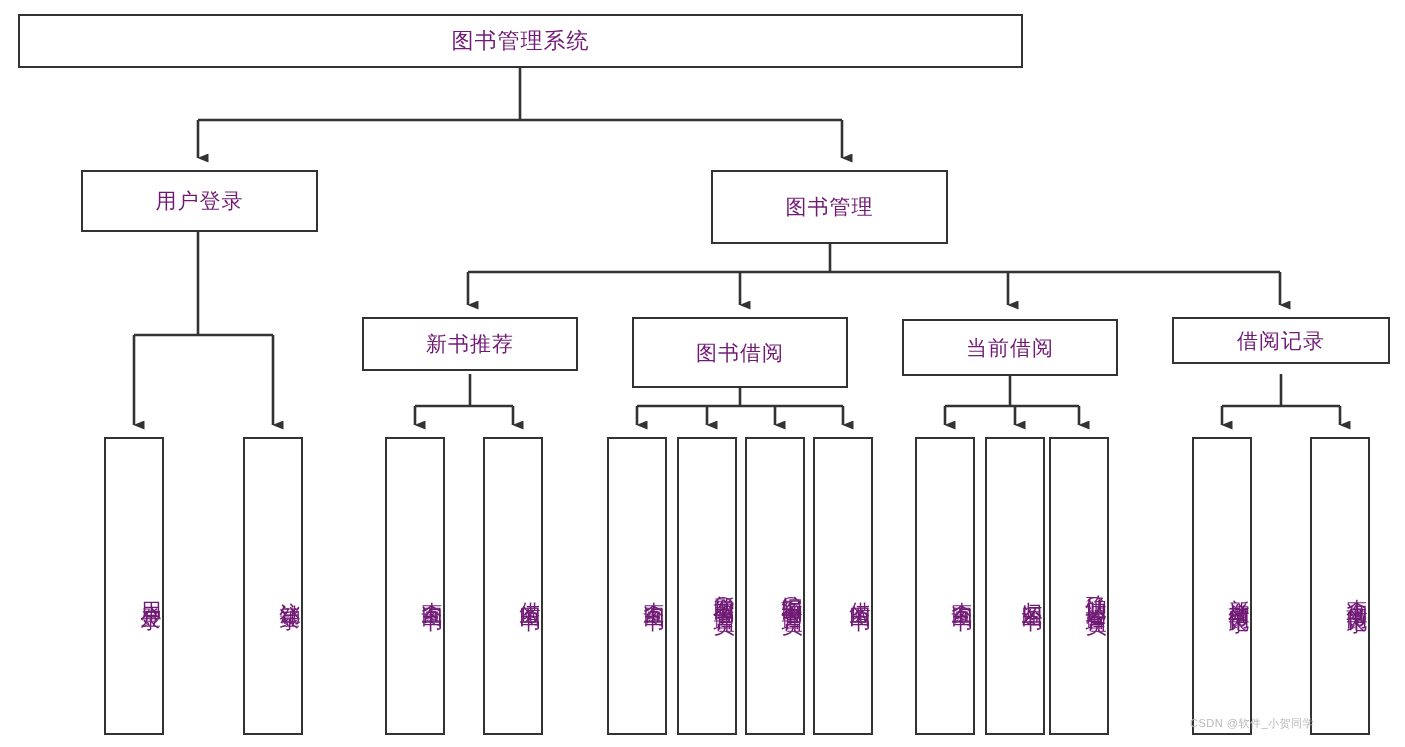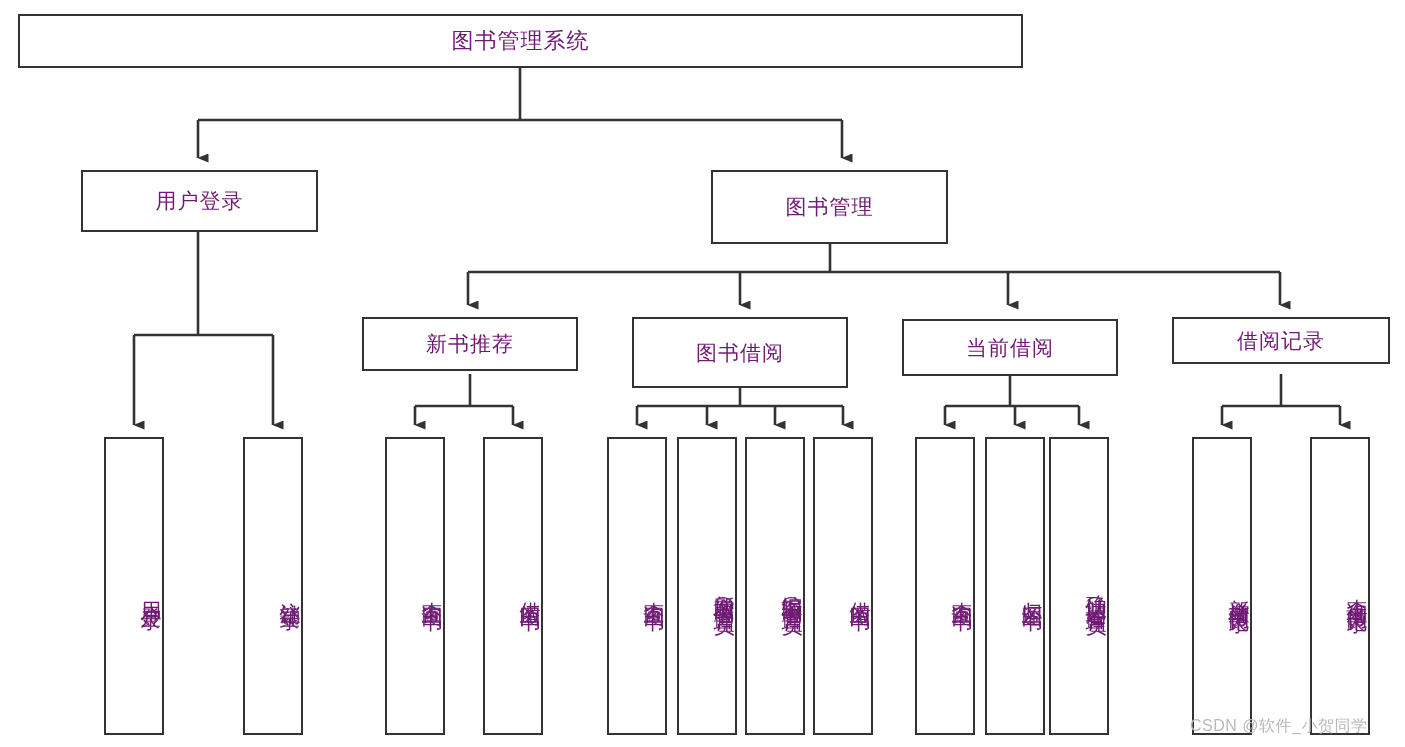--- a/index.html
+++ b/index.html
@@ -46,21 +46,21 @@
     padding-top: 10px;
     align-items: flex-start;
     justify-content: center;
     line-height: 1.05;
   }
   .node.root {
     font-size: 22px;
   }
   .watermark {
     position: absolute;
-    font-size: 16px;
+    font-size: 11px;
     color: #b9b9b9;
     white-space: nowrap;
     letter-spacing: 0.5px;
   }
 </style>
 </head>
 <body>
 
 <div id="canvas">
 

